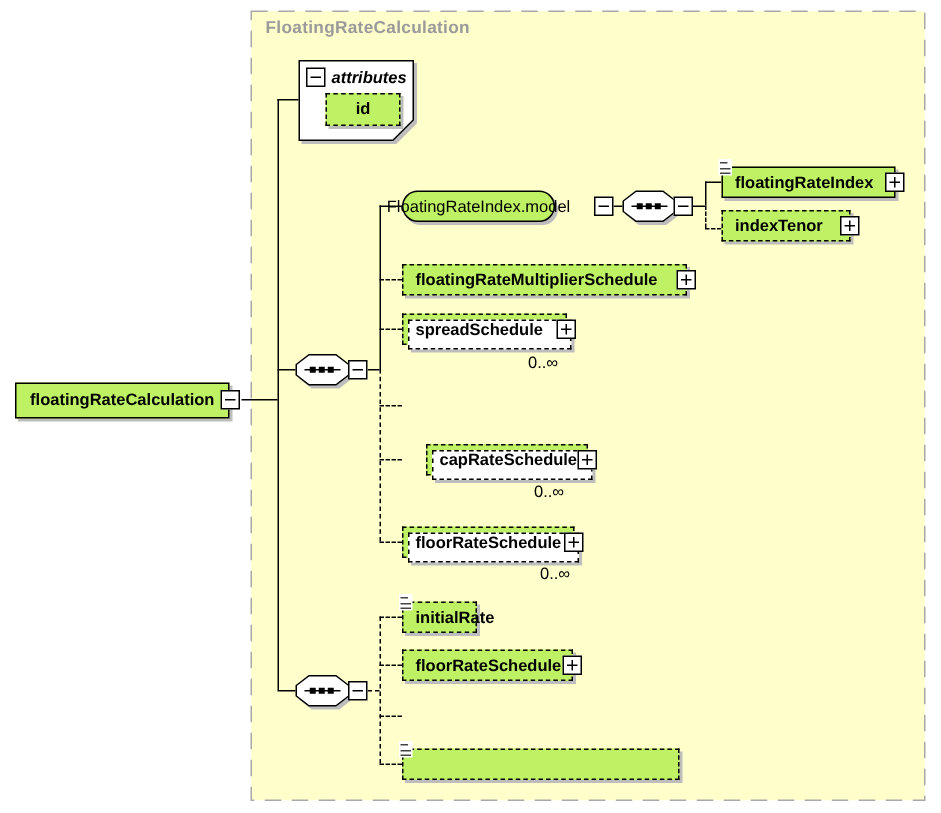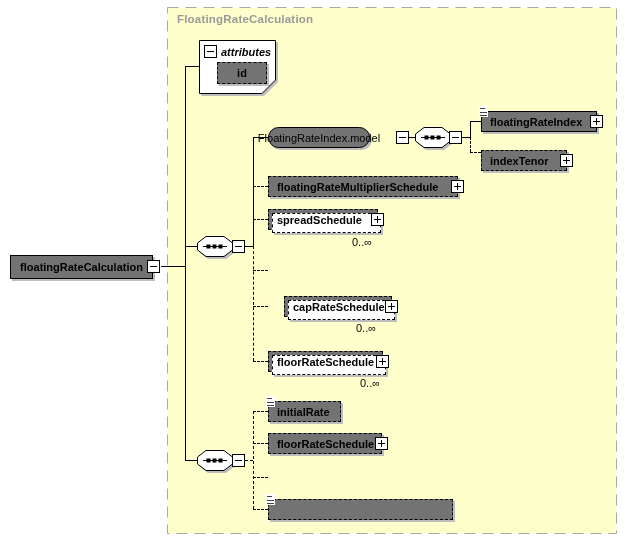--- a/index.html
+++ b/index.html
@@ -9,21 +9,21 @@
   }
   svg.abs { position:absolute; overflow:visible; }
 
   .ctr-label {
     position:absolute; font:bold 11.5px "Liberation Sans", sans-serif;
     color:#9a9a9a; letter-spacing:0.2px;
   }
 
   .box {
     position:absolute; box-sizing:border-box; height:21px;
-    background:#737373; border:1px solid #000;
+    background:#bef264; border:1px solid #000;
     box-shadow:2px 2px 0 #bdbdbd;
     font:bold 11px "Liberation Sans", sans-serif; color:#000;
     display:flex; align-items:center; white-space:nowrap;
     padding:0 6px 0 8px;
   }
   .box.center { justify-content:center; padding:0 4px; }
   .box.dashed { border-style:dashed; }
   .box.pill {
     border-radius:11px; font-weight:normal; justify-content:center; padding:0 4px;
   }
@@ -148,21 +148,21 @@
   <div class="box" style="left:481px;top:111px;width:116px;">
     <span class="anno">
         <i></i>
         <i></i>
         <i></i>
       </span>
     <span>floatingRateIndex</span>
     <span class="pm plus edge"></span>
   </div>
 
-  <div class="box dashed" style="left:481px;top:150px;width:86px;align-items:center;">
+  <div class="box dashed" style="left:481px;top:140px;width:86px;align-items:center;">
     <span>indexTenor</span>
     <span class="pm plus edge"></span>
   </div>
 
   <div class="box dashed" style="left:268px;top:176px;width:190px;">
     <span>floatingRateMultiplierSchedule</span>
     <span class="pm plus edge"></span>
   </div>
 
   <div class="box dashed multi" style="left:268px;top:209px;width:110px;">
@@ -186,21 +186,21 @@
 
   <svg class="abs" style="left:197px;top:450px;filter:drop-shadow(2px 2px 0 #bdbdbd);" width="36" height="21">
     <polygon points="9,0.5 27,0.5 35.5,7 35.5,14 27,20.5 9,20.5 0.5,14 0.5,7" fill="#fff" stroke="#000"></polygon>
     <line x1="6" y1="10.5" x2="30" y2="10.5" stroke="#000"></line>
     <rect x="9.5" y="8.5" width="4" height="4" fill="#000"></rect>
     <rect x="15.5" y="8.5" width="4" height="4" fill="#000"></rect>
     <rect x="21.5" y="8.5" width="4" height="4" fill="#000"></rect>
   </svg>
   <span class="pm" style="left:232px;top:454px;"></span>
 
-  <div class="box dashed" style="left:268px;top:401px;width:73px;">
+  <div class="box dashed" style="left:268px;top:401px;width:50px;">
     <span class="anno">
         <i></i>
         <i></i>
         <i></i>
       </span>
     <span>initialRate</span>
   </div>
 
   <div class="box dashed" style="left:268px;top:433px;width:114px;">
     <span>floorRateSchedule</span>

